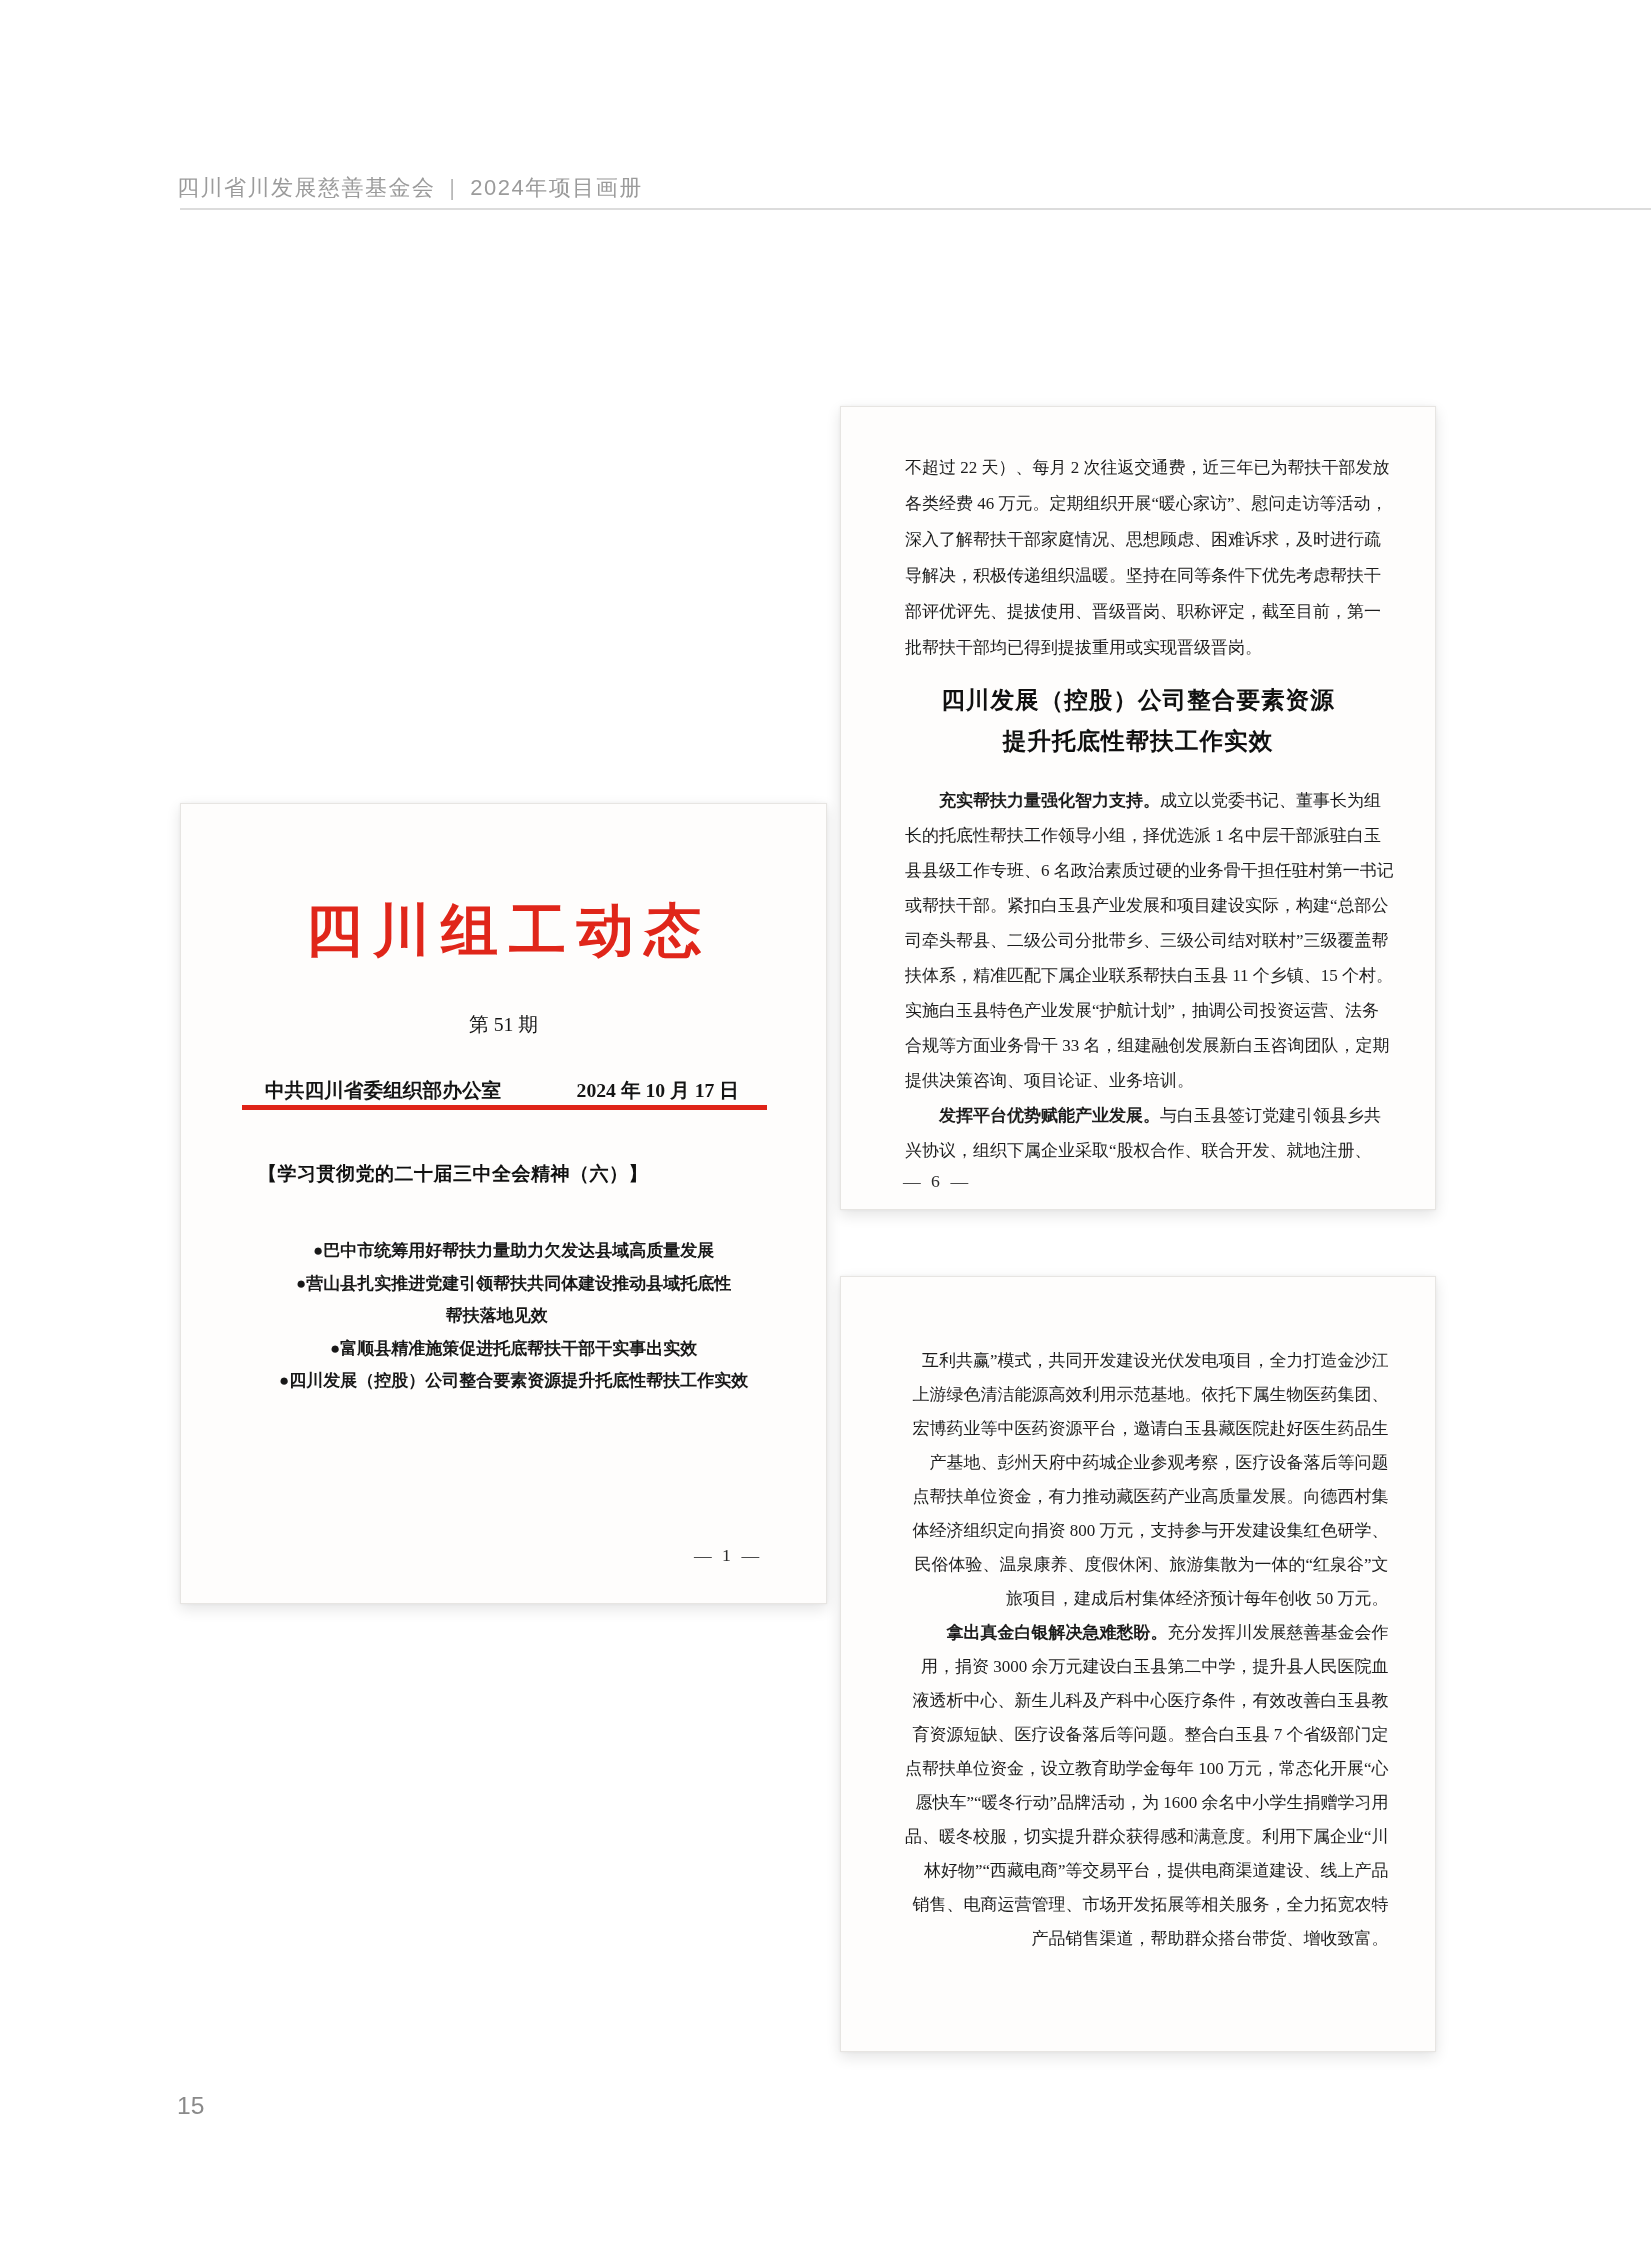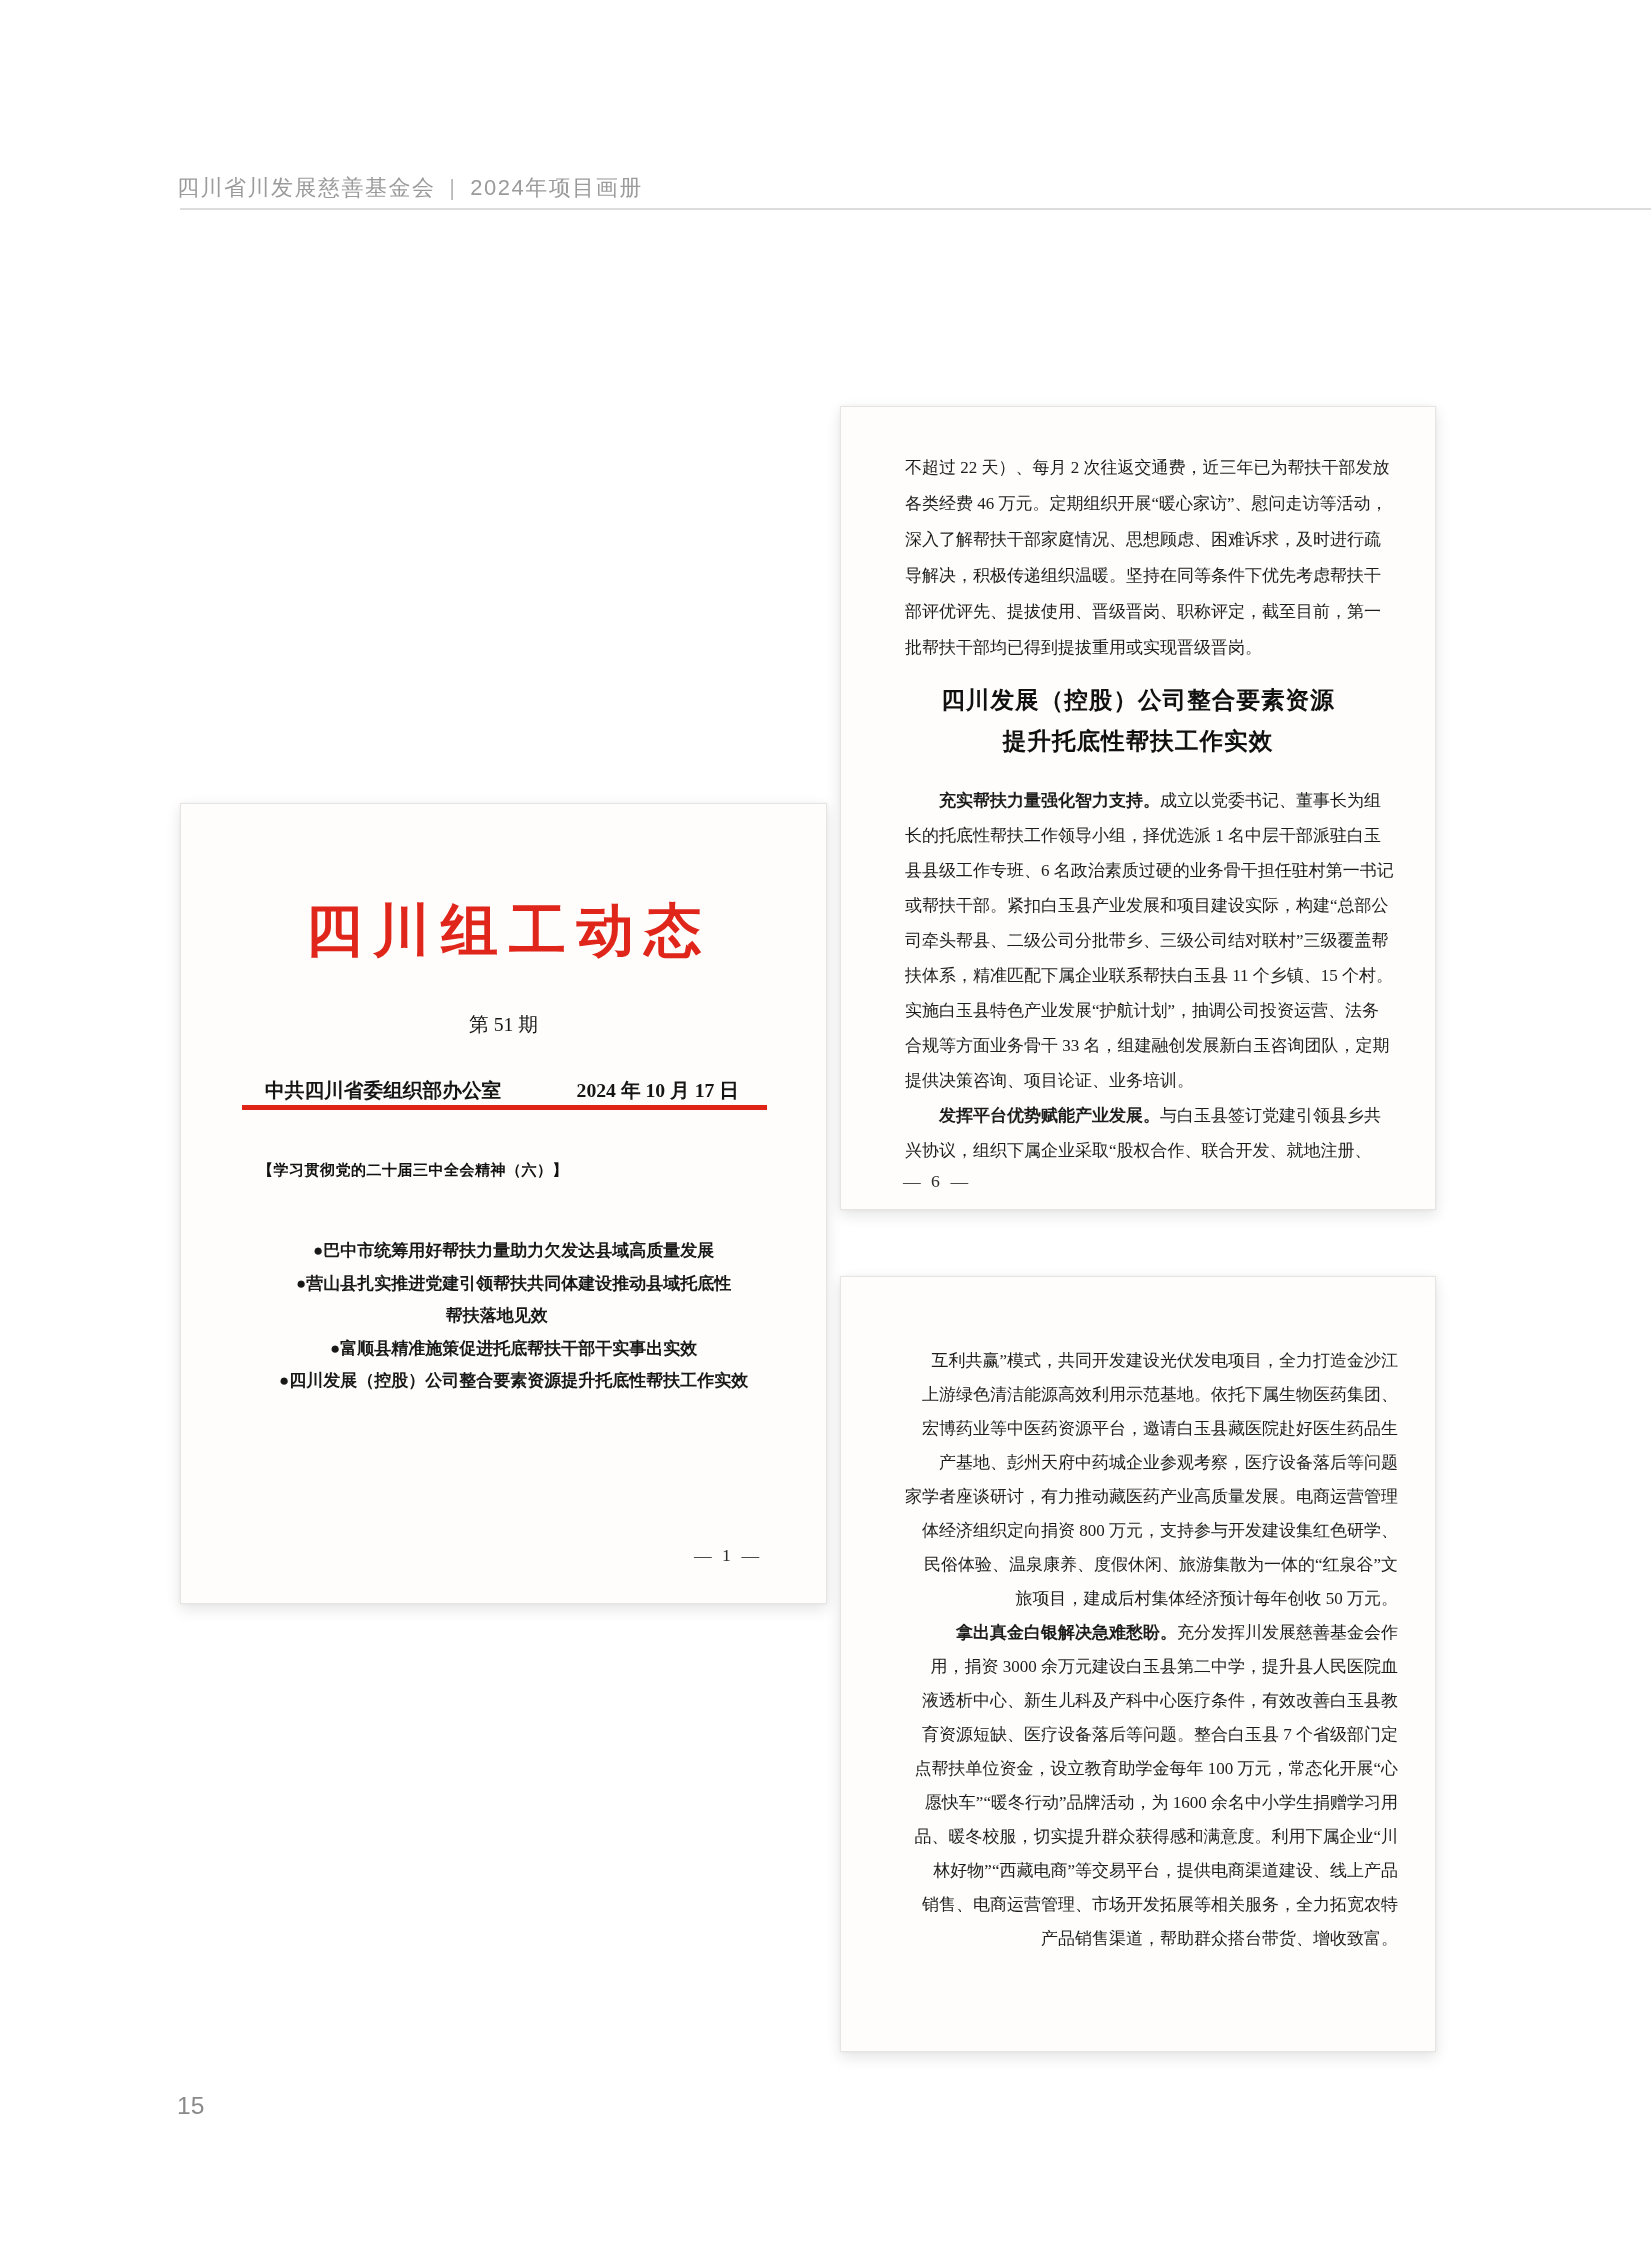--- a/index.html
+++ b/index.html
@@ -28,21 +28,21 @@
   .doc3{left:840px;top:1276px;width:596px;height:776px;}
 
   
   .masthead{position:absolute;top:89px;left:0;width:100%;margin:0;text-align:center;
             font-size:57px;font-weight:bold;color:#e0261a;letter-spacing:10.8px;text-indent:10.8px;}
   .issue{position:absolute;top:207px;left:0;width:100%;text-align:center;font-size:19.7px;color:#141414;}
   .issuerline{position:absolute;top:273px;left:84px;right:87px;display:flex;
               justify-content:space-between;font-size:19.7px;font-weight:bold;color:#141414;white-space:nowrap;}
   .red-rule{position:absolute;top:301px;left:61px;width:525px;height:4.9px;background:#df2317;}
   .sec-title{position:absolute;top:357px;left:77px;font-family:"Liberation Sans","DejaVu Sans",sans-serif;
-             font-size:15px;font-weight:bold;color:#111;letter-spacing:0.5px;white-space:nowrap;}
+             font-size:19px;font-weight:bold;color:#111;letter-spacing:0.5px;white-space:nowrap;}
   .bullets{position:absolute;top:435px;left:64px;text-align:center;}
   .bline{height:32.5px;font-size:17px;font-weight:600;white-space:nowrap;color:#181818;}
   .pmark1{position:absolute;top:741px;left:513px;font-size:17.7px;letter-spacing:3px;color:#2a2a2a;}
 
   
   .tblock{position:absolute;left:64px;}
   .tline{font-size:17px;white-space:nowrap;color:#1c1c1c;}
   .doc2 .intro{top:49px;}
   .doc2 .intro .tline{height:36px;}
   .dtitle{position:absolute;left:0;width:100%;text-align:center;font-size:23.6px;
@@ -113,21 +113,21 @@
       </div>
     <div class="pmark2">— 6 —</div>
   </section>
 
   <section class="card doc3">
     <div class="tblock body">
         <div class="tline"><span class="lead"></span><span>互利共赢”模式，共同开发建设光伏发电项目，全力打造金沙江</span></div>
         <div class="tline"><span class="lead"></span><span>上游绿色清洁能源高效利用示范基地。依托下属生物医药集团、</span></div>
         <div class="tline"><span class="lead"></span><span>宏博药业等中医药资源平台，邀请白玉县藏医院赴好医生药品生</span></div>
         <div class="tline"><span class="lead"></span><span>产基地、彭州天府中药城企业参观考察，医疗设备落后等问题</span></div>
-        <div class="tline"><span class="lead"></span><span>家学者座谈研讨，有力推动藏医药产业高质量发展。电商运营管理</span></div>
+        <div class="tline"><span class="lead"></span><span>点帮扶单位资金，有力推动藏医药产业高质量发展。向德西村集</span></div>
         <div class="tline"><span class="lead"></span><span>体经济组织定向捐资 800 万元，支持参与开发建设集红色研学、</span></div>
         <div class="tline"><span class="lead"></span><span>民俗体验、温泉康养、度假休闲、旅游集散为一体的“红泉谷”文</span></div>
         <div class="tline"><span class="lead"></span><span>旅项目，建成后村集体经济预计每年创收 50 万元。</span></div>
         <div class="tline"><span class="lead">　　拿出真金白银解决急难愁盼。</span><span>充分发挥川发展慈善基金会作</span></div>
         <div class="tline"><span class="lead"></span><span>用，捐资 3000 余万元建设白玉县第二中学，提升县人民医院血</span></div>
         <div class="tline"><span class="lead"></span><span>液透析中心、新生儿科及产科中心医疗条件，有效改善白玉县教</span></div>
         <div class="tline"><span class="lead"></span><span>育资源短缺、医疗设备落后等问题。整合白玉县 7 个省级部门定</span></div>
         <div class="tline"><span class="lead"></span><span>点帮扶单位资金，设立教育助学金每年 100 万元，常态化开展“心</span></div>
         <div class="tline"><span class="lead"></span><span>愿快车”“暖冬行动”品牌活动，为 1600 余名中小学生捐赠学习用</span></div>
         <div class="tline"><span class="lead"></span><span>品、暖冬校服，切实提升群众获得感和满意度。利用下属企业“川</span></div>

